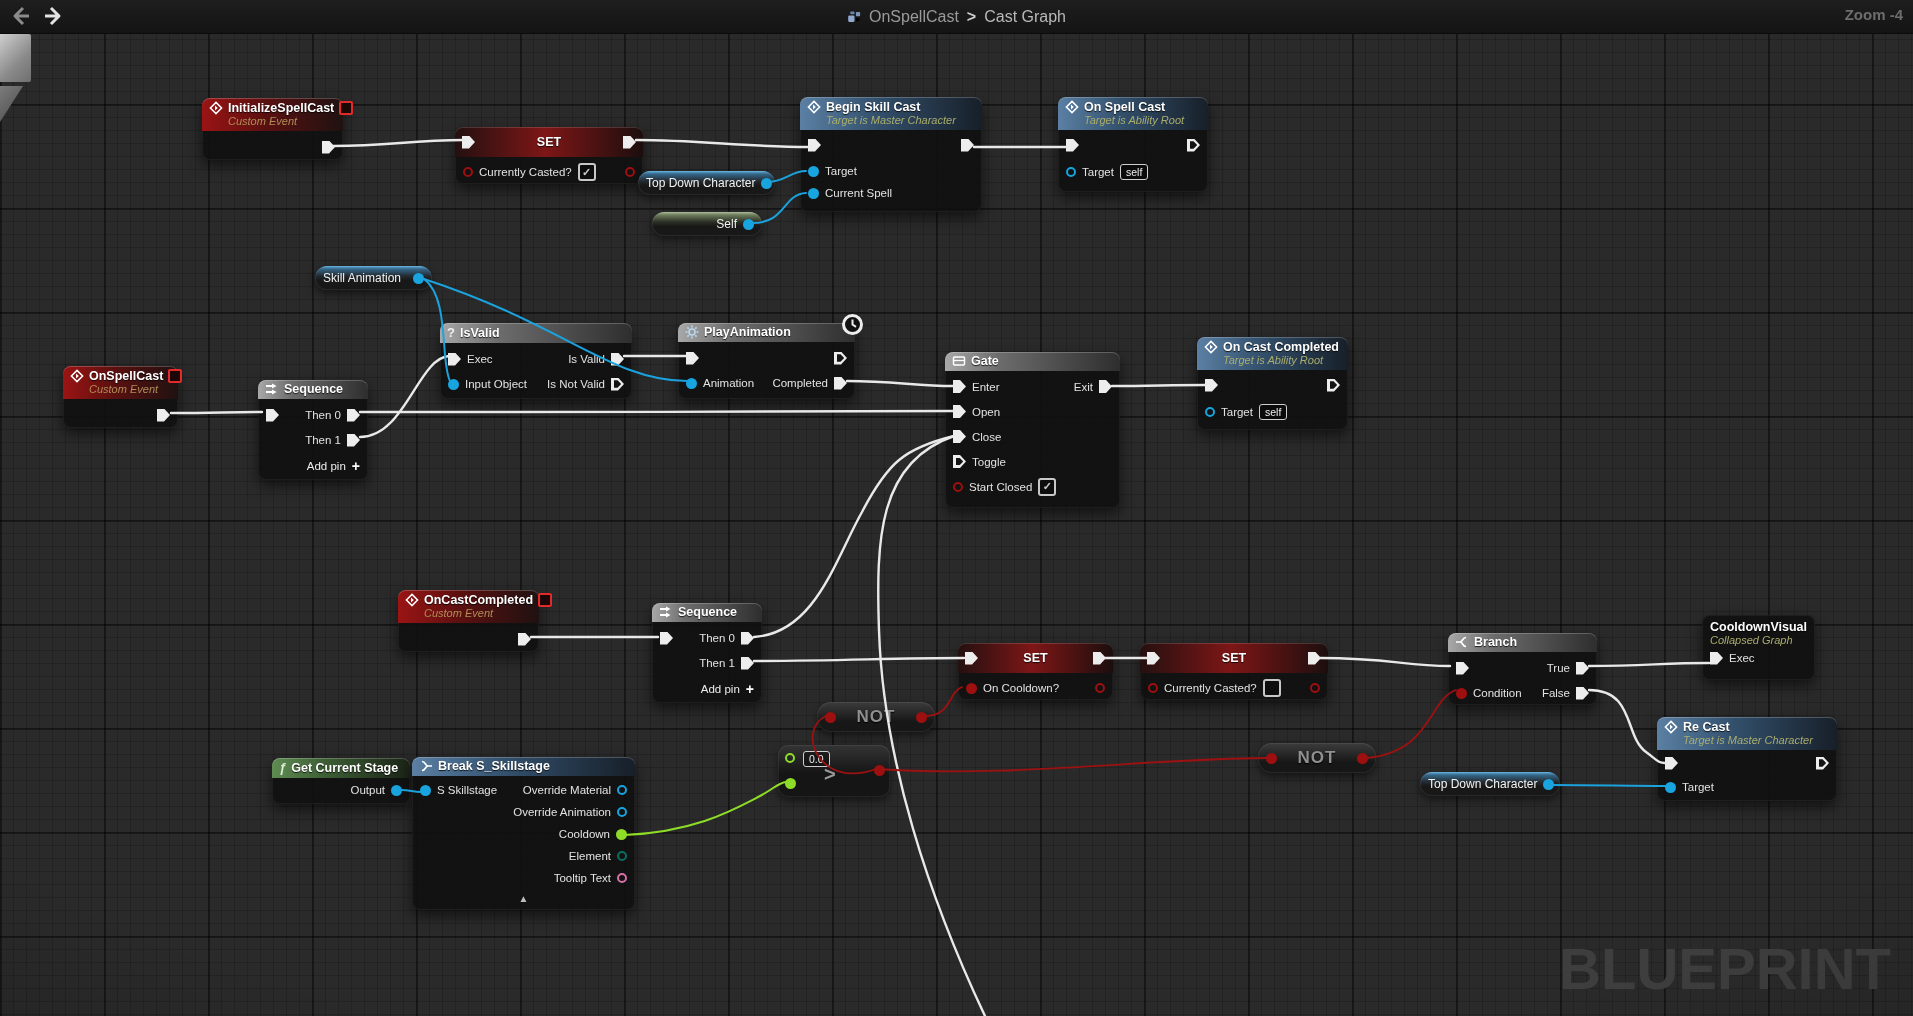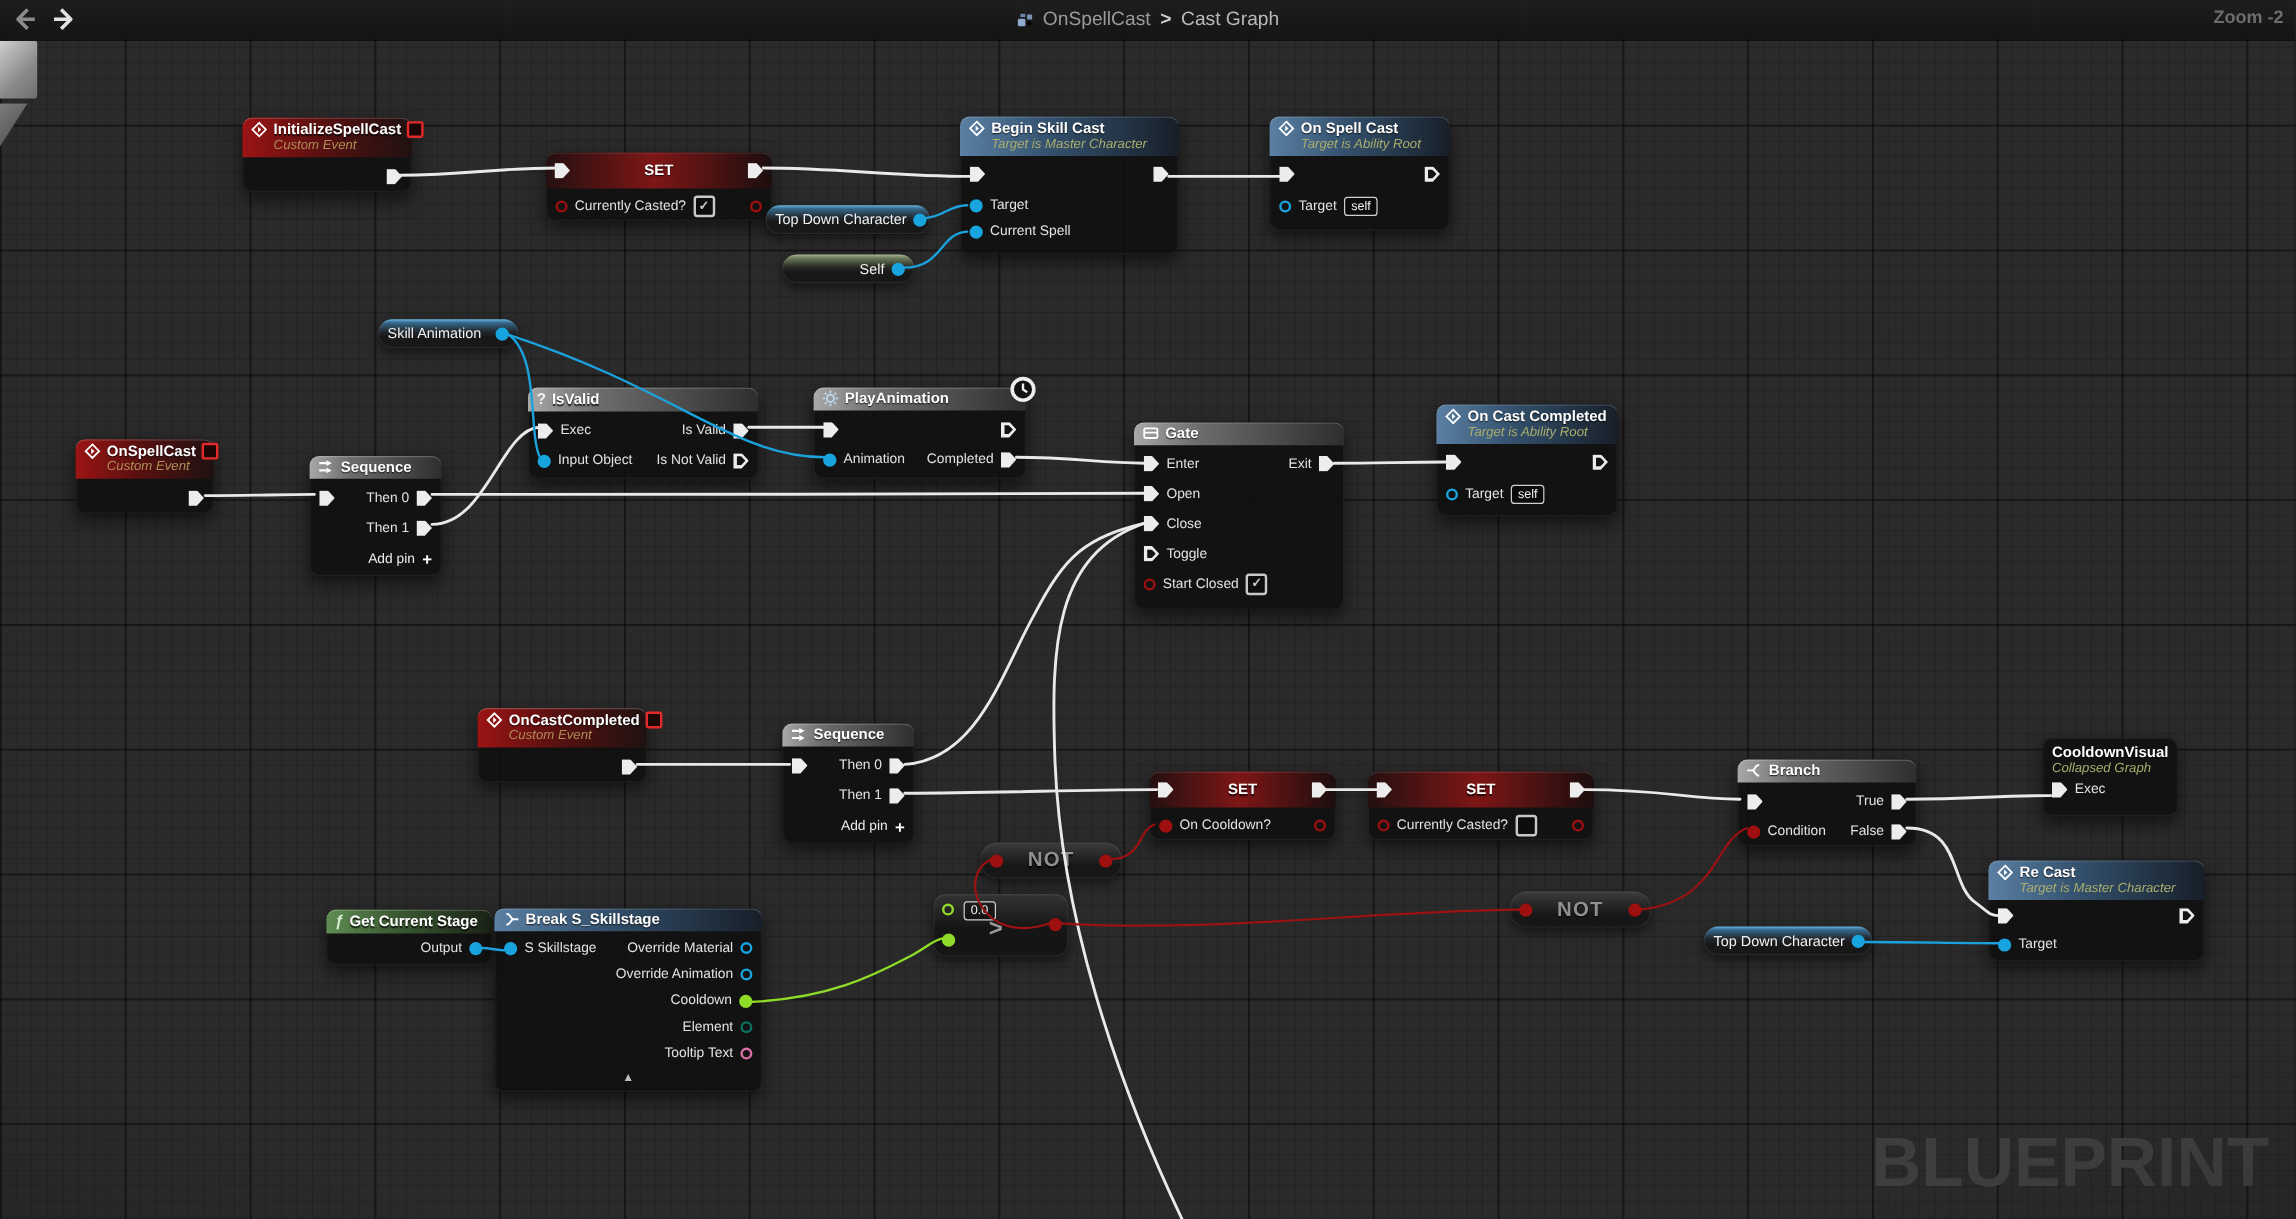--- a/index.html
+++ b/index.html
@@ -107,21 +107,21 @@
       <svg class="ic" width="20" height="20" viewBox="0 0 20 20">
         <rect x="1" y="8" width="9" height="9" rx="1.5" fill="#8fa9cf"></rect>
         <rect x="12" y="3" width="6" height="6" rx="1" fill="#7a93b8"></rect>
         <rect x="12" y="11" width="5" height="5" rx="1" fill="#647e a3" opacity=".85"></rect>
         <rect x="4" y="2" width="6" height="4" rx="1" fill="#6c86ab"></rect>
       </svg>
       <span>OnSpellCast</span>
       <span style="color:#cfcfcf;font-weight:bold;">&gt;</span>
       <span class="pg">Cast Graph</span>
     </div>
-    <div id="zoomlbl">Zoom -2</div>
+    <div id="zoomlbl">Zoom -4</div>
   </div>
   <div class="cornerA"></div>
   <div class="cornerB"></div>
 
   <div class="node" style="left:202px;top:98px;width:141px;">
     <div class="hdr red-h">
       <div class="l1">
         <svg class="ic" viewBox="0 0 14 14">
             <path d="M7 1.4 12.6 7 7 12.6 1.4 7Z" fill="none" stroke="#fff" stroke-width="1.5"></path>
             <path d="M6 4.6 8.8 7 6 9.4Z" fill="#fff"></path>

